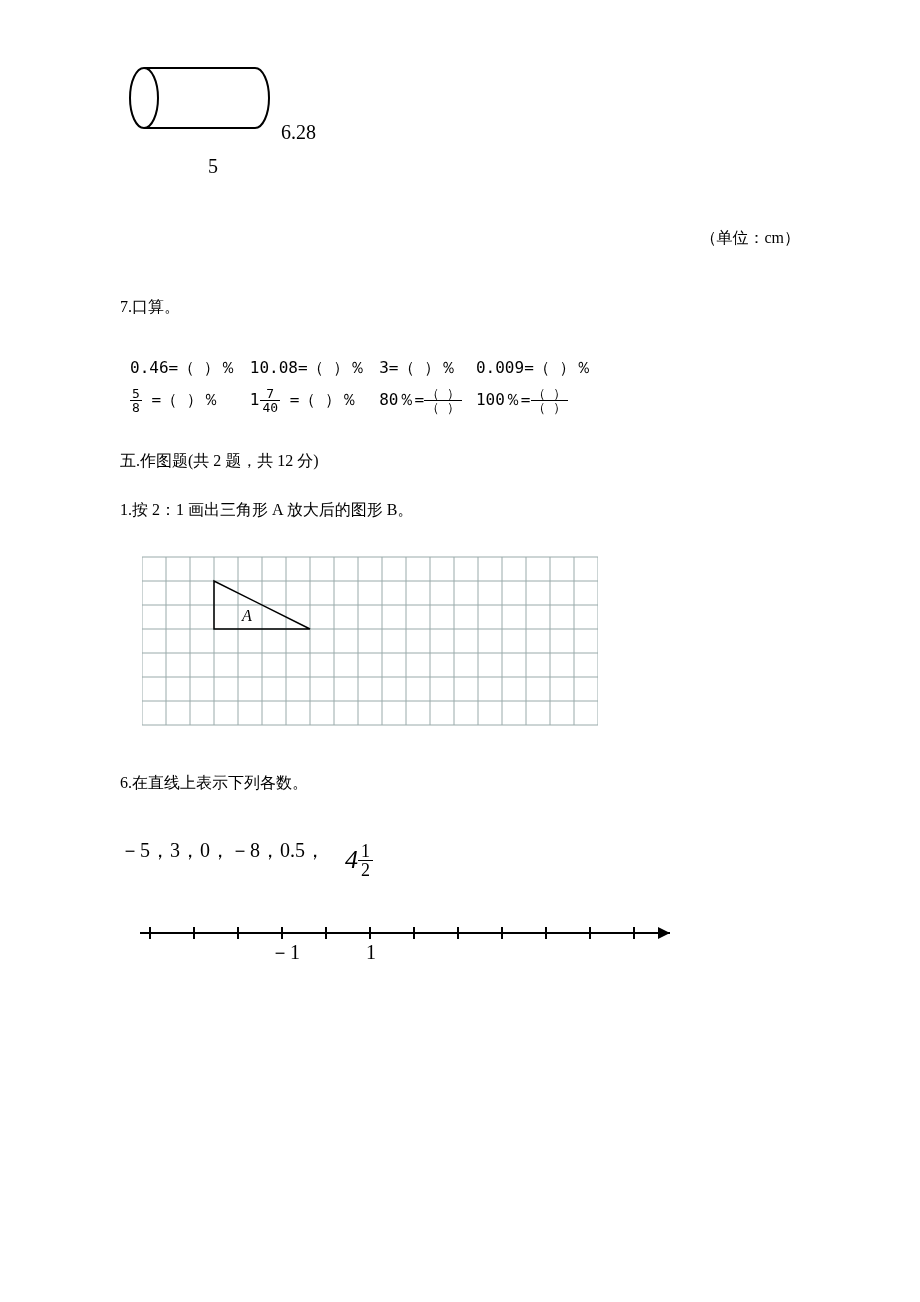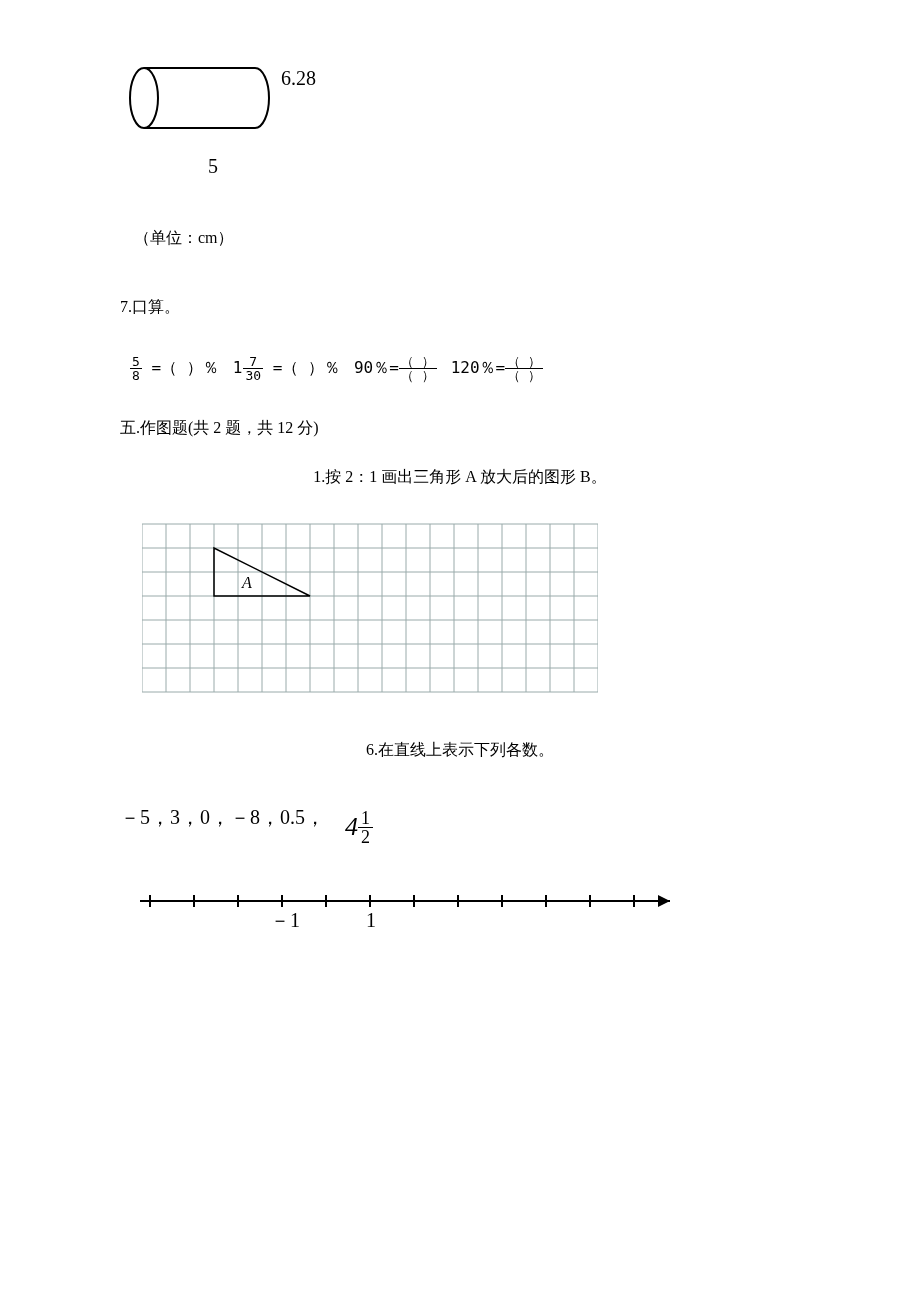--- a/index.html
+++ b/index.html
@@ -9,40 +9,41 @@
       background: #fff;
       margin: 0;
       padding: 60px 120px 40px 120px;
       width: 920px;
       box-sizing: border-box;
       line-height: 1.8;
     }
     .cylinder-block {
       display: flex;
       flex-direction: row;
-      align-items: flex-start;
+      align-items: flex-end;
       gap: 8px;
       margin-bottom: 20px;
     }
     .cylinder-svg {
       flex: none;
     }
     .cylinder-label-right {
       font-size: 20px;
       margin-left: -2px;
     }
     .cylinder-label-bottom {
       font-size: 20px;
       text-align: center;
       margin-top: -22px;
       margin-left: 28px;
       width: 130px;
     }
     .unit-line {
-      margin: 40px 0 40px 14px;
+      margin: 40px 0 40px 0;
+      text-align: right;
     }
     .q3-title {
       margin: 20px 0 30px 0;
     }
     .calc-table {
       font-family: "SimSun", "宋体", monospace;
       font-size: 16px;
       margin-left: 10px;
       margin-bottom: 30px;
       border-collapse: separate;
@@ -90,21 +91,20 @@
       vertical-align: middle;
       font-size: 16px;
       margin-right: 1px;
     }
     .section-header {
       font-weight: normal;
       margin: 30px 0 20px 0;
     }
     .qtext {
       margin: 13px 0 28px 0;
-      text-align: center;
     }
     .grid-svg {
       display: block;
       margin: 0 0 10px 22px;
     }
     .numberlist {
       font-size: 20px;
       margin: 34px 0 26px 0;
     }
     .mixed-big {
@@ -145,41 +145,47 @@
   </div>
   <div class="cylinder-label-bottom">5</div>
 </div>
 
 <div class="unit-line">（单位：cm）</div>
 
 <div class="q3-title">7.口算。</div>
 
 <table class="calc-table">
   <tbody>
+      <tr>
+    <td>0.46=（  ）％</td>
+    <td>10.08=（  ）％</td>
+    <td>3=（  ）％</td>
+    <td>0.009=（  ）％</td>
+  </tr>
   <tr>
     <td>
       <span class="frac">
         <span class="num">5</span>
         <span class="den">8</span>
       </span><span> =（  ）％</span>
     </td>
     <td>
       <span class="mixed-int">1</span><span class="frac">
         <span class="num">7</span>
-        <span class="den">30</span>
+        <span class="den">40</span>
       </span><span> =（  ）％</span>
     </td>
     <td>
-      <span>90％=</span><span class="blankfrac">
+      <span>80％=</span><span class="blankfrac">
         <span class="num">（ ）</span>
         <span class="den">（ ）</span>
       </span>
     </td>
     <td>
-      <span>120％=</span><span class="blankfrac">
+      <span>100％=</span><span class="blankfrac">
         <span class="num">（ ）</span>
         <span class="den">（ ）</span>
       </span>
     </td>
   </tr>
 </tbody>
   </table>
 
 <div class="section-header">五.作图题(共 2 题，共 12 分)</div>
 

